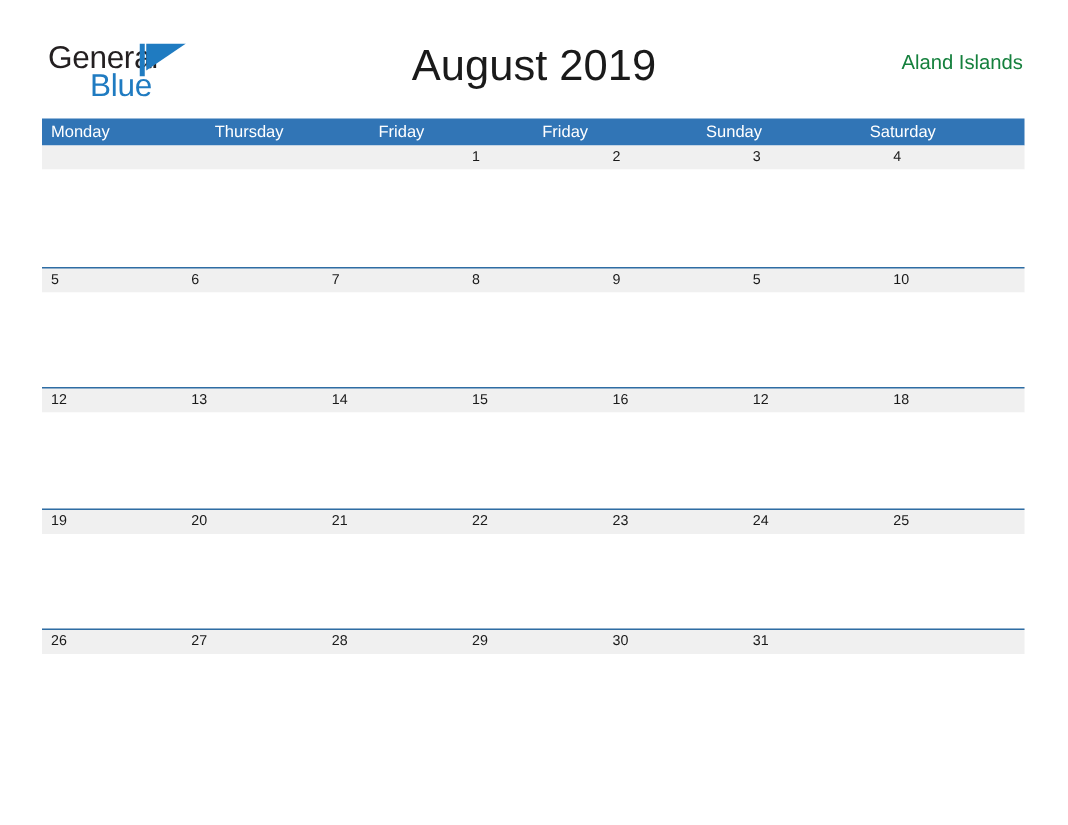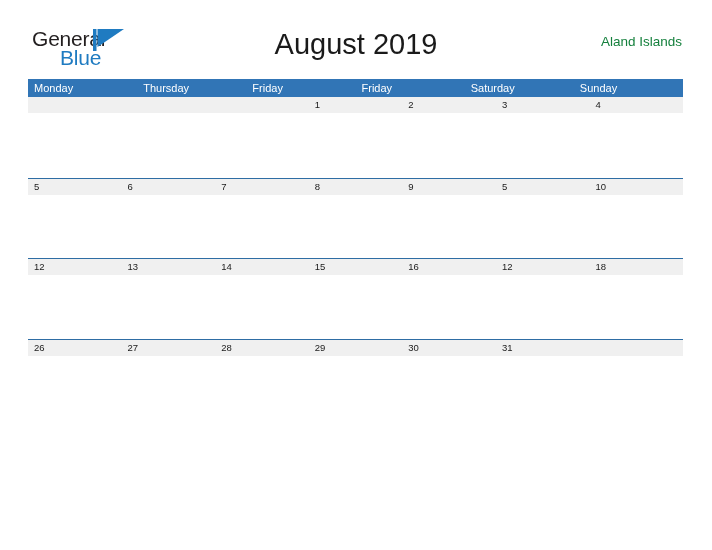--- a/index.html
+++ b/index.html
@@ -154,22 +154,22 @@
 
 </div>
 
 <div class="calendar">
 
   <div class="weekday-header">
     <div class="weekday-cell">Monday</div>
     <div class="weekday-cell">Thursday</div>
     <div class="weekday-cell">Friday</div>
     <div class="weekday-cell">Friday</div>
+    <div class="weekday-cell">Sunday</div>
     <div class="weekday-cell">Saturday</div>
-    <div class="weekday-cell">Sunday</div>
   </div>
 
   <div class="week-row first">
     <div class="date-band">
       <div class="date-cell"></div>
       <div class="date-cell"></div>
       <div class="date-cell"></div>
       <div class="date-cell">1</div>
       <div class="date-cell">2</div>
       <div class="date-cell">3</div>
@@ -221,20 +221,40 @@
       <div class="body-cell"></div>
       <div class="body-cell"></div>
       <div class="body-cell"></div>
       <div class="body-cell"></div>
       <div class="body-cell"></div>
       <div class="body-cell"></div>
       <div class="body-cell"></div>
     </div>
   </div>
 
+  <div class="week-row">
+    <div class="date-band">
+      <div class="date-cell">19</div>
+      <div class="date-cell">20</div>
+      <div class="date-cell">21</div>
+      <div class="date-cell">22</div>
+      <div class="date-cell">23</div>
+      <div class="date-cell">24</div>
+      <div class="date-cell">25</div>
+    </div>
+    <div class="week-body">
+      <div class="body-cell"></div>
+      <div class="body-cell"></div>
+      <div class="body-cell"></div>
+      <div class="body-cell"></div>
+      <div class="body-cell"></div>
+      <div class="body-cell"></div>
+      <div class="body-cell"></div>
+    </div>
+  </div>
 
   <div class="week-row">
     <div class="date-band">
       <div class="date-cell">26</div>
       <div class="date-cell">27</div>
       <div class="date-cell">28</div>
       <div class="date-cell">29</div>
       <div class="date-cell">30</div>
       <div class="date-cell">31</div>
       <div class="date-cell"></div>

